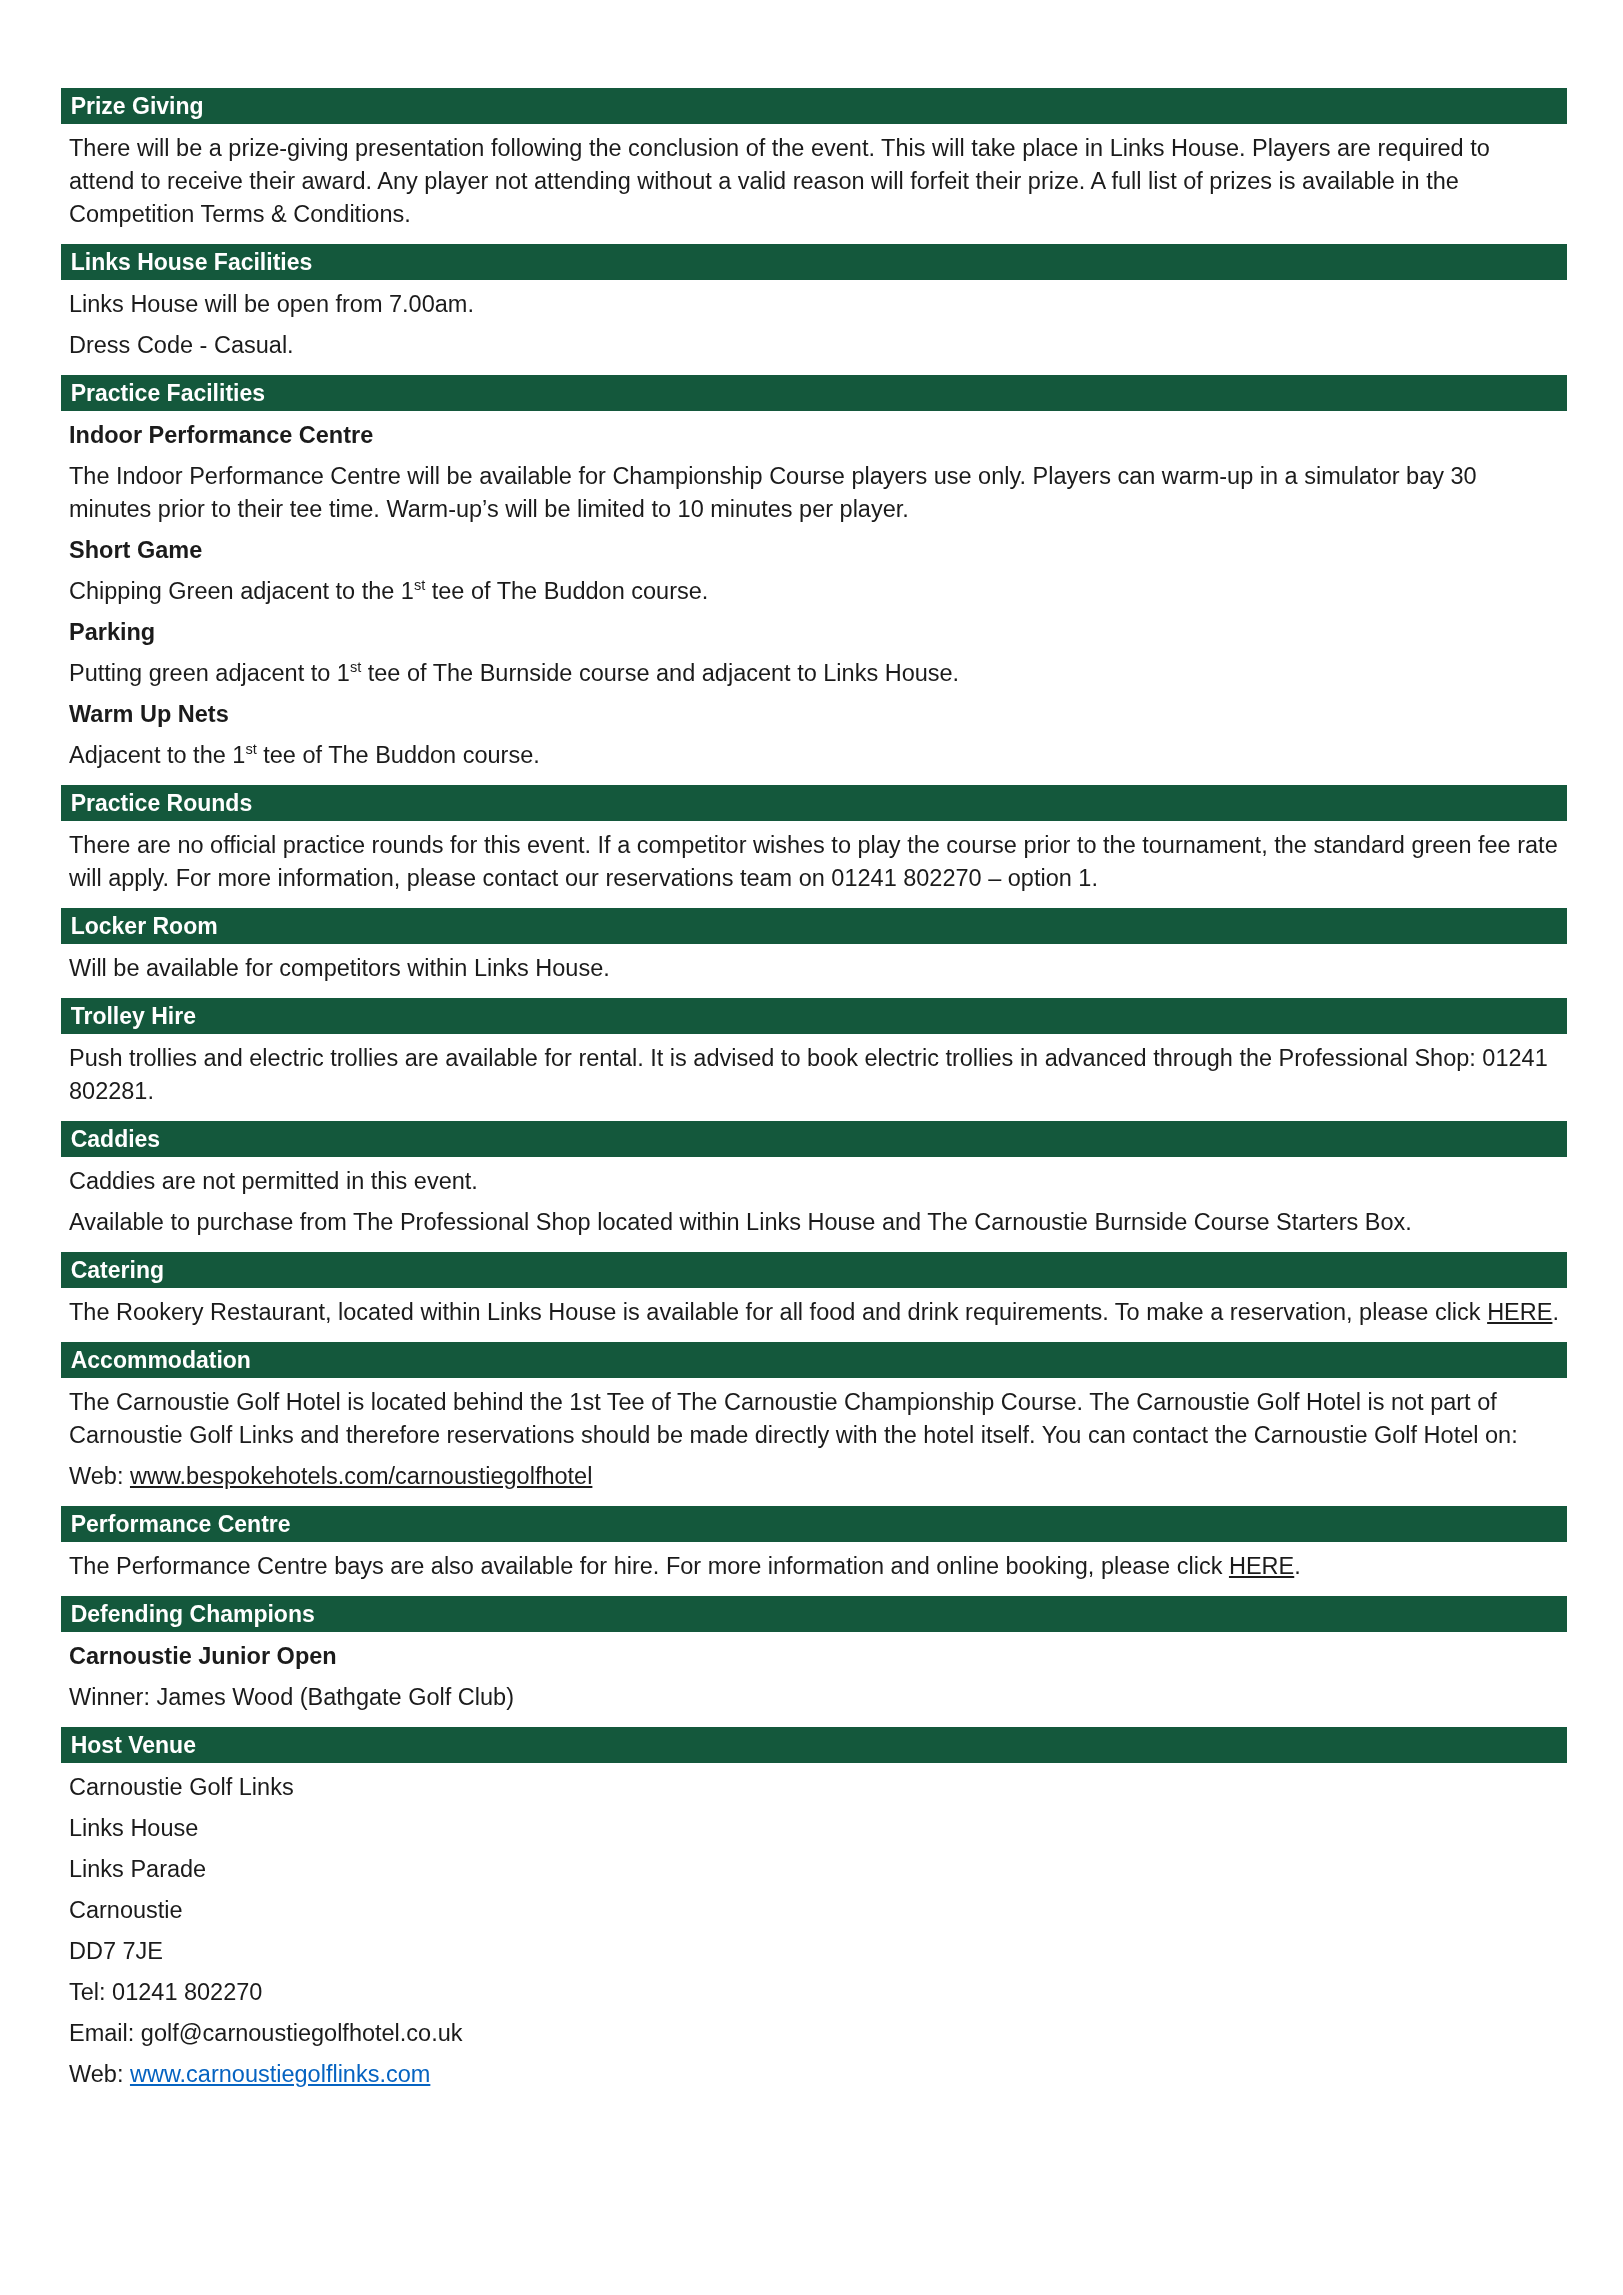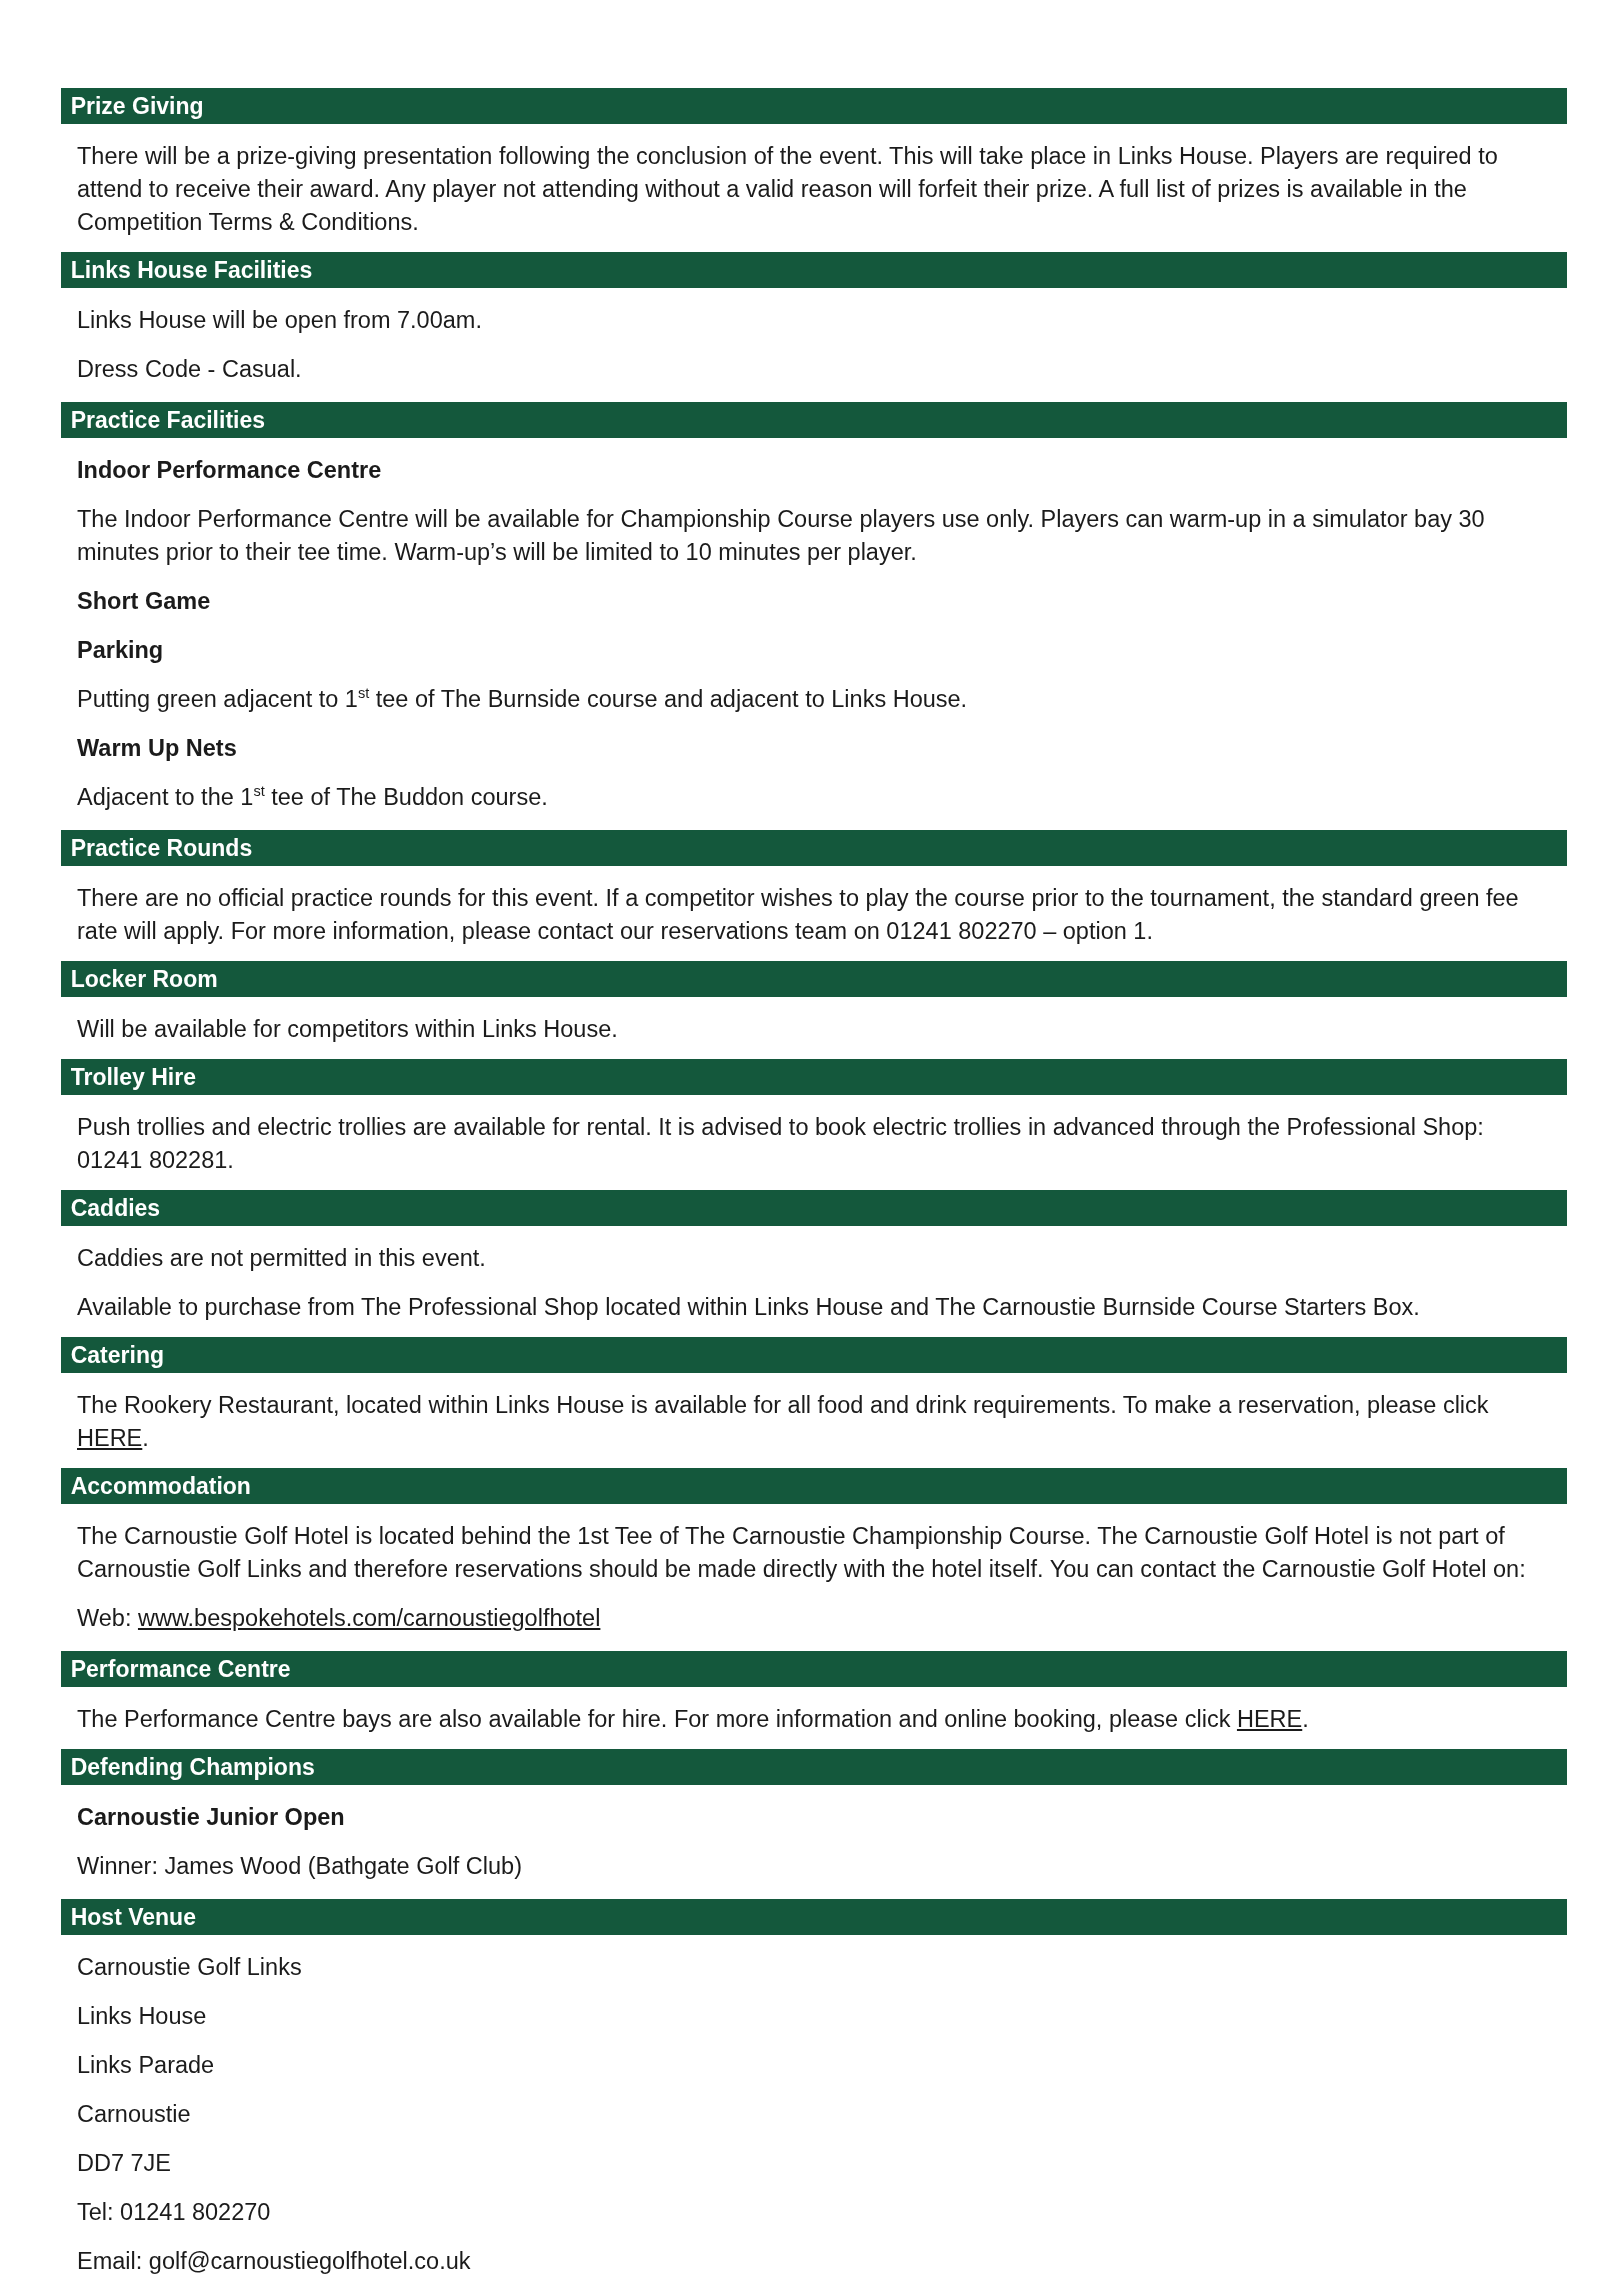--- a/index.html
+++ b/index.html
@@ -16,21 +16,21 @@
     height:36px;
     display:flex;
     align-items:center;
     padding:0 9.7px;
     margin:13px 0 6.5px 0;
   }
   .sec:first-child .bar { margin-top:0; }
   .body, .line {
     font-size:23.5px;
     line-height:33px;
-    margin:16px;
+    margin:8px;
   }
   .body { margin-bottom:3.2px; }
   .subhead { font-weight:bold; }
   sup { font-size:0.62em; line-height:0; }
   a.link-dark { color:inherit; text-decoration:underline; cursor:pointer; }
   a.link-blue { color:var(--link-blue); cursor:pointer;text-align:center; }
 </style>
 </head>
 <body>
 
@@ -51,20 +51,21 @@
     <div class="line">Dress Code - Casual.</div>
   </section>
 
   <section class="sec">
     <div class="bar">
         <span>Practice Facilities</span>
       </div>
     <div class="line subhead">Indoor Performance Centre</div>
     <p class="body">The Indoor Performance Centre will be available for Championship Course players use only. Players can warm-up in a simulator bay 30 minutes prior to their tee time. Warm-up’s will be limited to 10 minutes per player.</p>
     <div class="line subhead">Short Game</div>
+    <div class="line"><span>Chipping Green adjacent to the 1</span><sup>st</sup><span> tee of The Buddon course.</span></div>
     <div class="line subhead">Parking</div>
     <div class="line"><span>Putting green adjacent to 1</span><sup>st</sup><span> tee of The Burnside course and adjacent to Links House.</span></div>
     <div class="line subhead">Warm Up Nets</div>
     <div class="line"><span>Adjacent to the 1</span><sup>st</sup><span> tee of The Buddon course.</span></div>
   </section>
 
   <section class="sec">
     <div class="bar">
         <span>Practice Rounds</span>
       </div>

